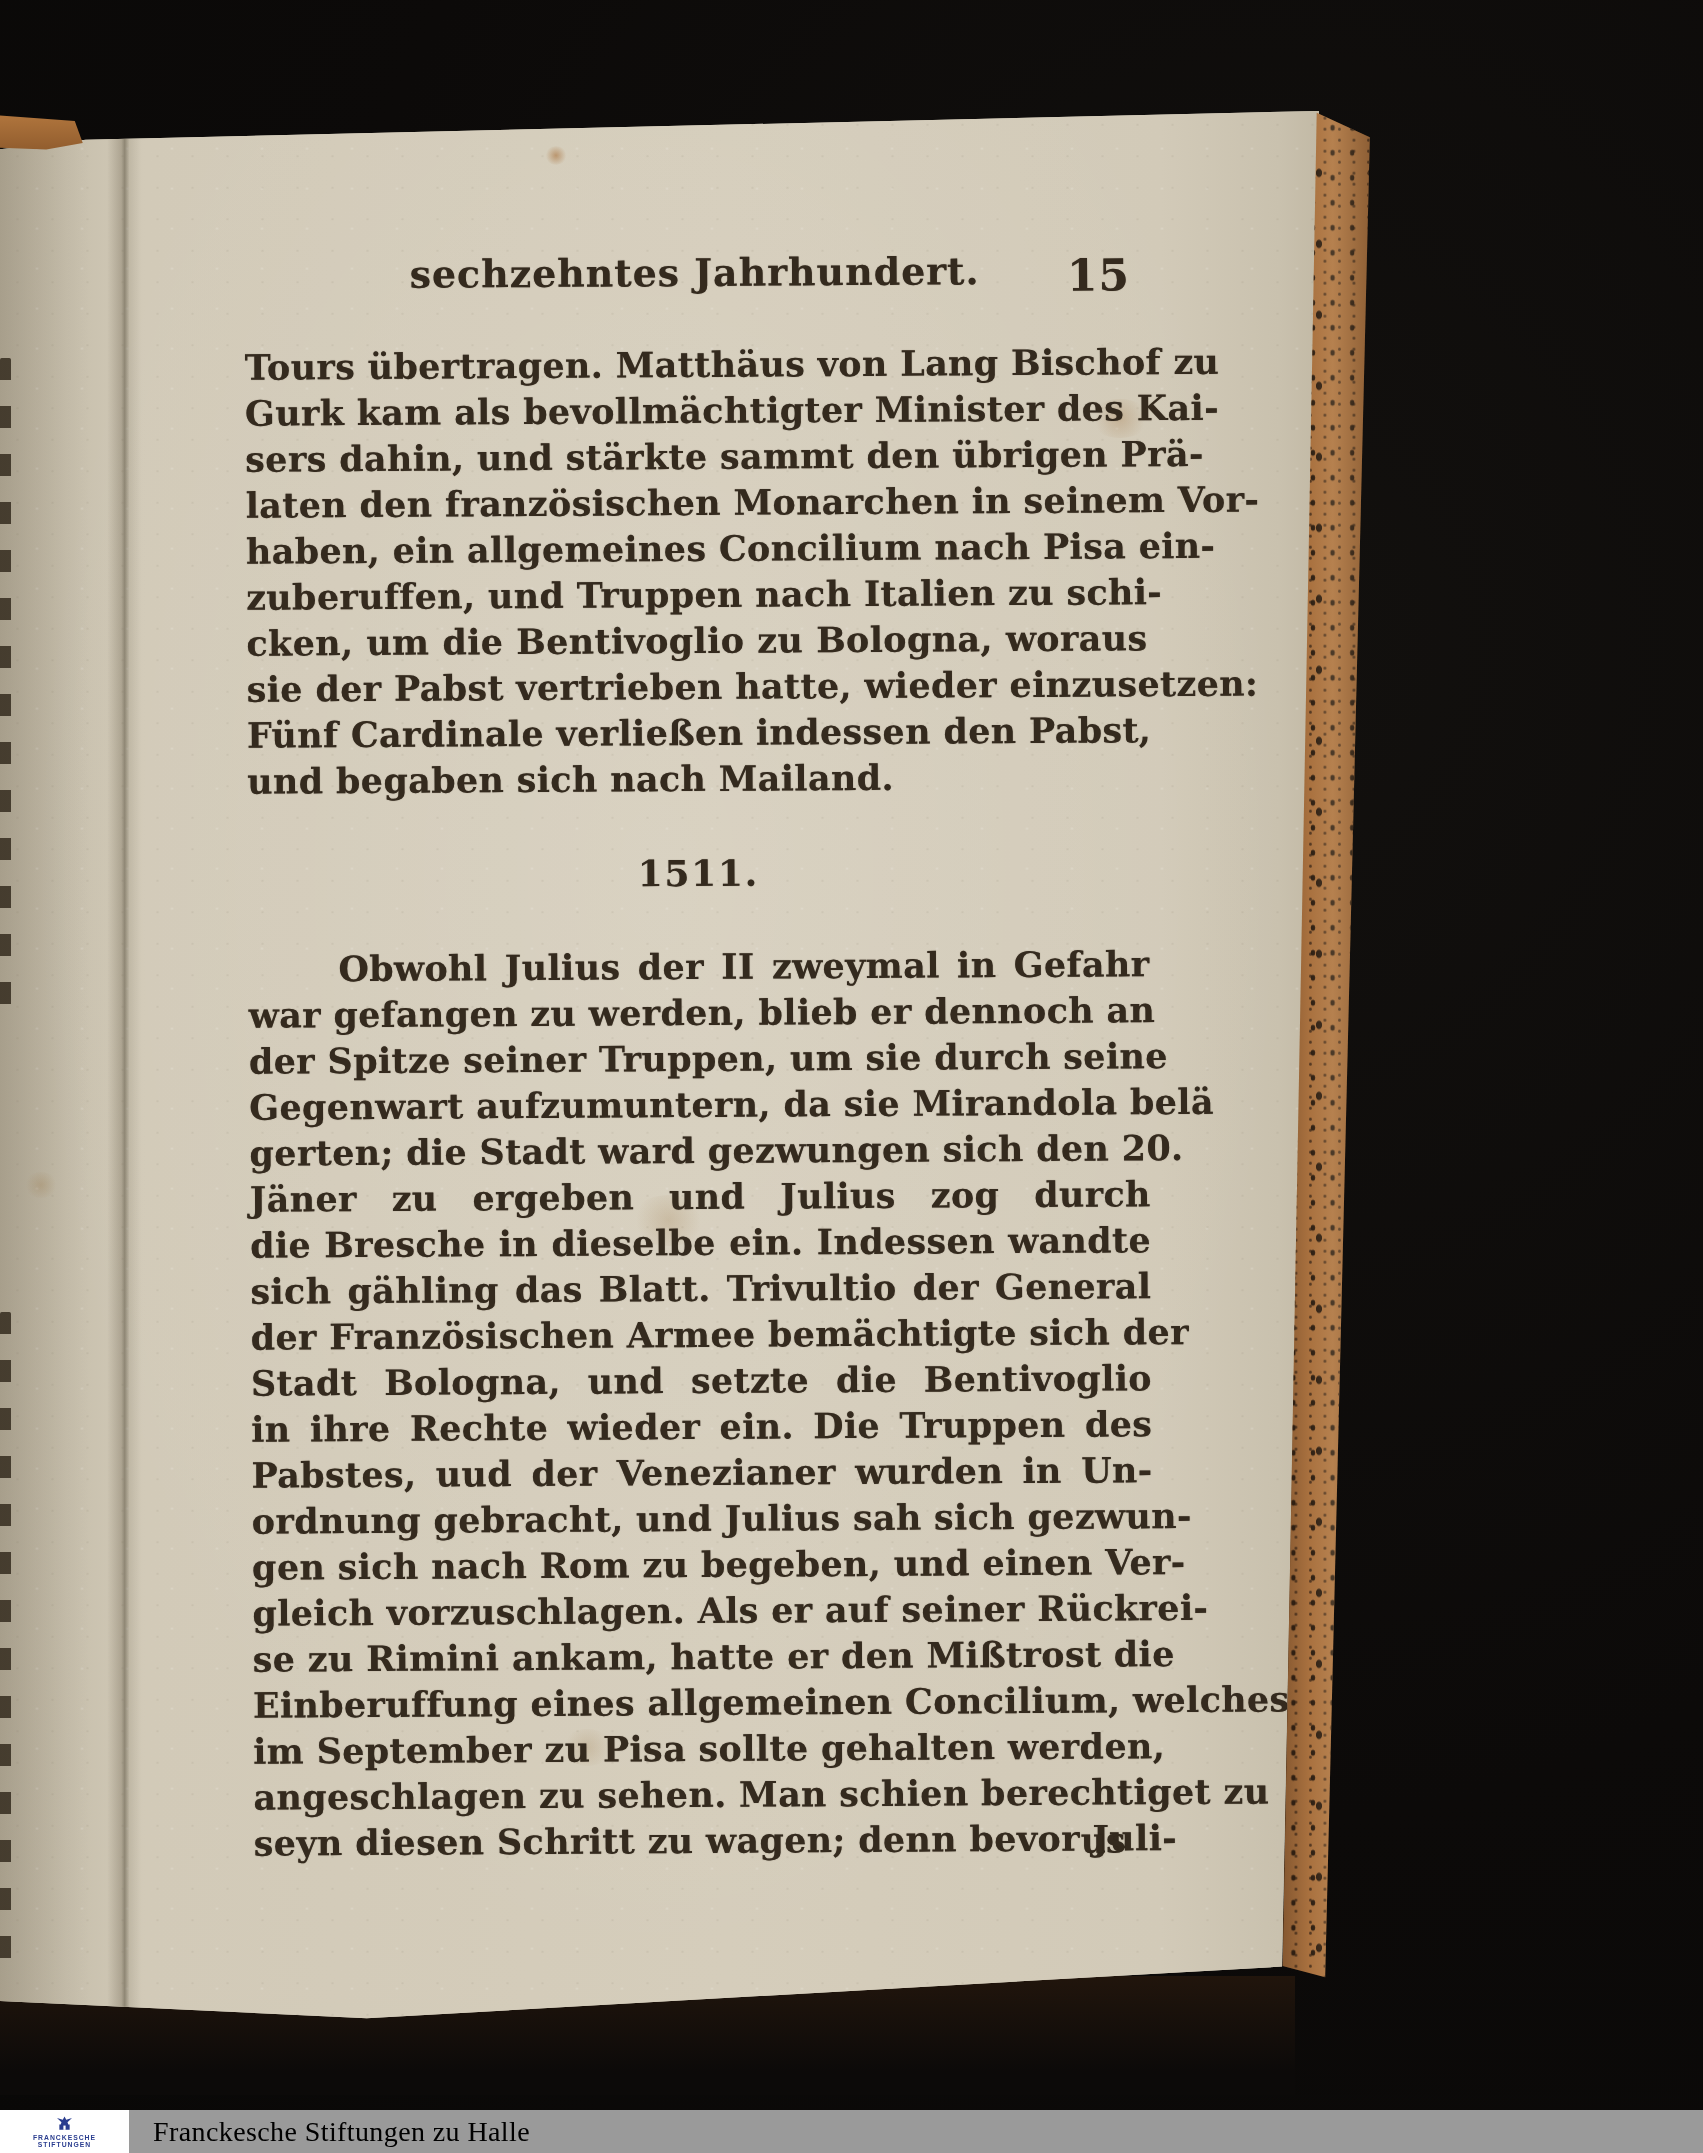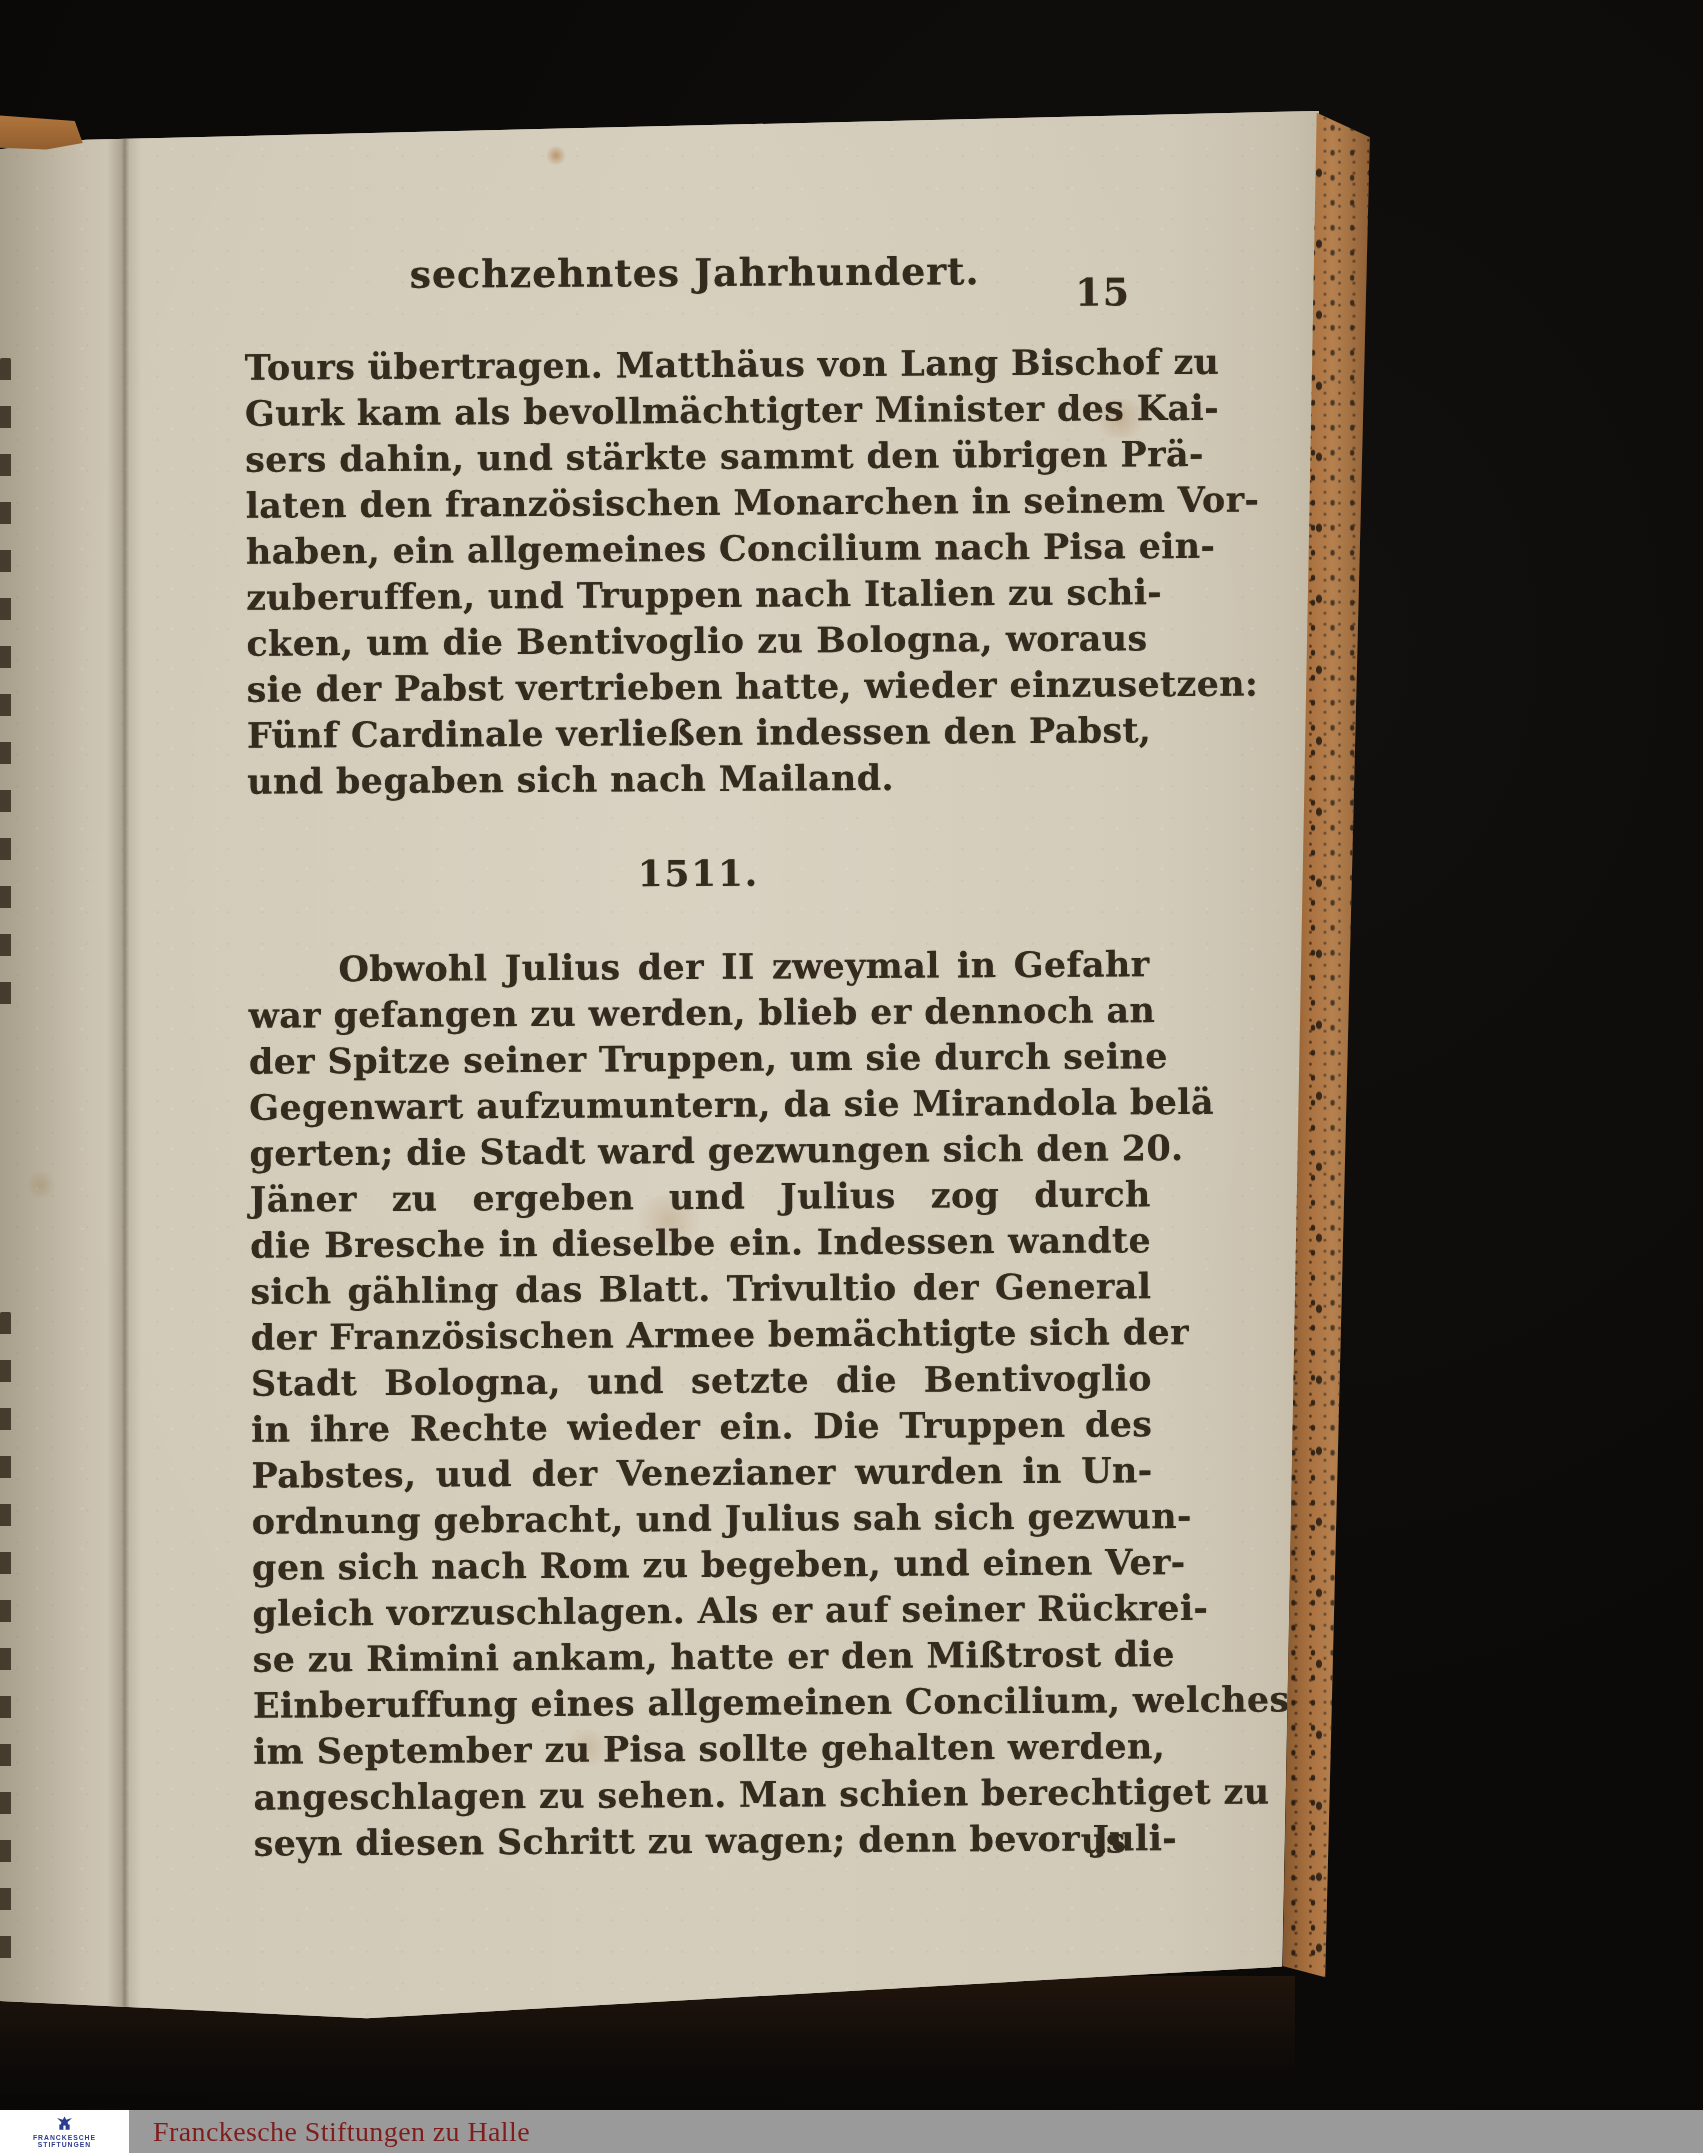--- a/index.html
+++ b/index.html
@@ -53,21 +53,21 @@
   
   .textblock{
     position:absolute;left:249px;top:0;width:901px;height:100%;
     color:#342a1e;transform:rotate(-0.35deg);
     text-shadow:0 0 0.9px rgba(45,35,22,.55);
   }
   .running-head{
     position:absolute;left:0;top:141px;width:100%;
     font-size:38px;font-weight:700;letter-spacing:0.9px;text-align:center;
   }
-  .page-number{position:absolute;right:15.3px;top:1.7px;font-size:38px;font-weight:700;margin-top:20px;}
+  .page-number{position:absolute;right:15.3px;top:1.7px;font-size:44px;font-weight:700;}
   .para{position:absolute;left:0;width:100%;}
   .para .line{
     width:100%;font-size:35px;font-weight:600;letter-spacing:0.3px;
     height:46px;line-height:46px;white-space:nowrap;
     text-align:justify;text-align-last:justify;
   }
   .para .line.short{text-align-last:left;}
   .para .line.indent{padding-left:90px;box-sizing:border-box;}
   .para1{top:233px;}
   .para2{top:835px;}
@@ -112,21 +112,21 @@
     width:129px;height:43px;background:#ffffff;flex:0 0 auto;
     display:flex;flex-direction:column;align-items:center;justify-content:center;
   }
   .logo-mark{width:19px;height:19px;margin-bottom:0.9px;}
   .logo-text{
     font-family:"Liberation Sans", sans-serif;font-size:6.8px;line-height:7.7px;
     letter-spacing:1px;color:#2a3d8f;font-weight:700;text-align:center;
   }
   .footer-label{
     margin-left:24px;font-family:"Liberation Serif", serif;
-    font-size:28px;color:#7f1d1d;letter-spacing:0.4px;text-align:right;
+    font-size:28px;color:#000000;letter-spacing:0.4px;text-align:right;
   }
 </style>
 </head>
 <body>
 
 <div class="paper">
   <div class="paper-texture"></div>
   <div class="gutter-shade"></div>
   <div class="gutter-crease"></div>
   <div class="fragments-a"></div>

